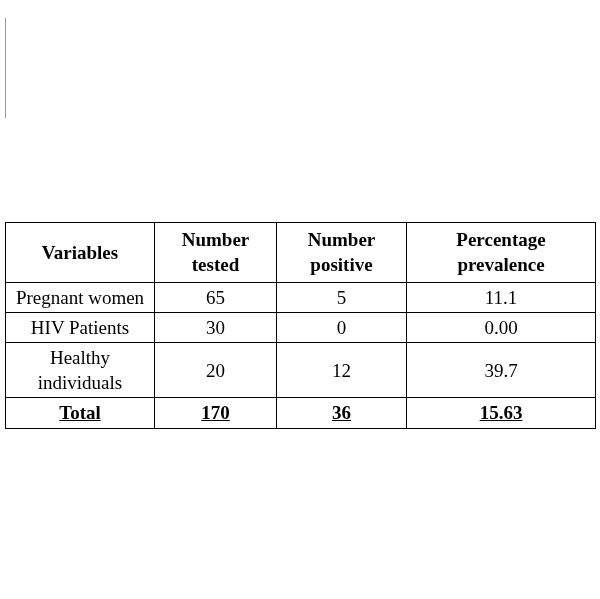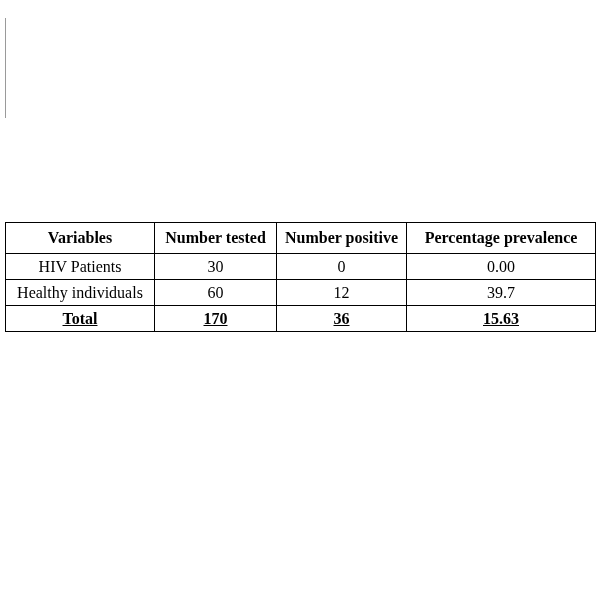--- a/index.html
+++ b/index.html
@@ -30,21 +30,21 @@
     position: absolute;
     left: 5px;
     top: 222px;
     width: 590px;
   }
 
   table.data-table {
     border-collapse: collapse;
     width: 590px;
     table-layout: fixed;
-    font-size: 16px;
+    font-size: 19px;
   }
 
   table.data-table td,
   table.data-table th {
     border: 1px solid #000000;
     padding: 2px 4px;
     text-align: center;
     vertical-align: middle;
     line-height: 1.32;
     font-weight: normal;
@@ -82,28 +82,34 @@
     <thead>
       <tr>
         <th>Variables</th>
         <th>Number tested</th>
         <th>Number positive</th>
         <th>Percentage prevalence</th>
       </tr>
     </thead>
     <tbody>
       <tr>
+        <td>Pregnant women</td>
+        <td>65</td>
+        <td>5</td>
+        <td>11.1</td>
+      </tr>
+      <tr>
         <td>HIV Patients</td>
         <td>30</td>
         <td>0</td>
         <td>0.00</td>
       </tr>
       <tr>
         <td>Healthy individuals</td>
-        <td>60</td>
+        <td>20</td>
         <td>12</td>
         <td>39.7</td>
       </tr>
       <tr class="total-row">
         <td>Total</td>
         <td>170</td>
         <td>36</td>
         <td>15.63</td>
       </tr>
     </tbody>

